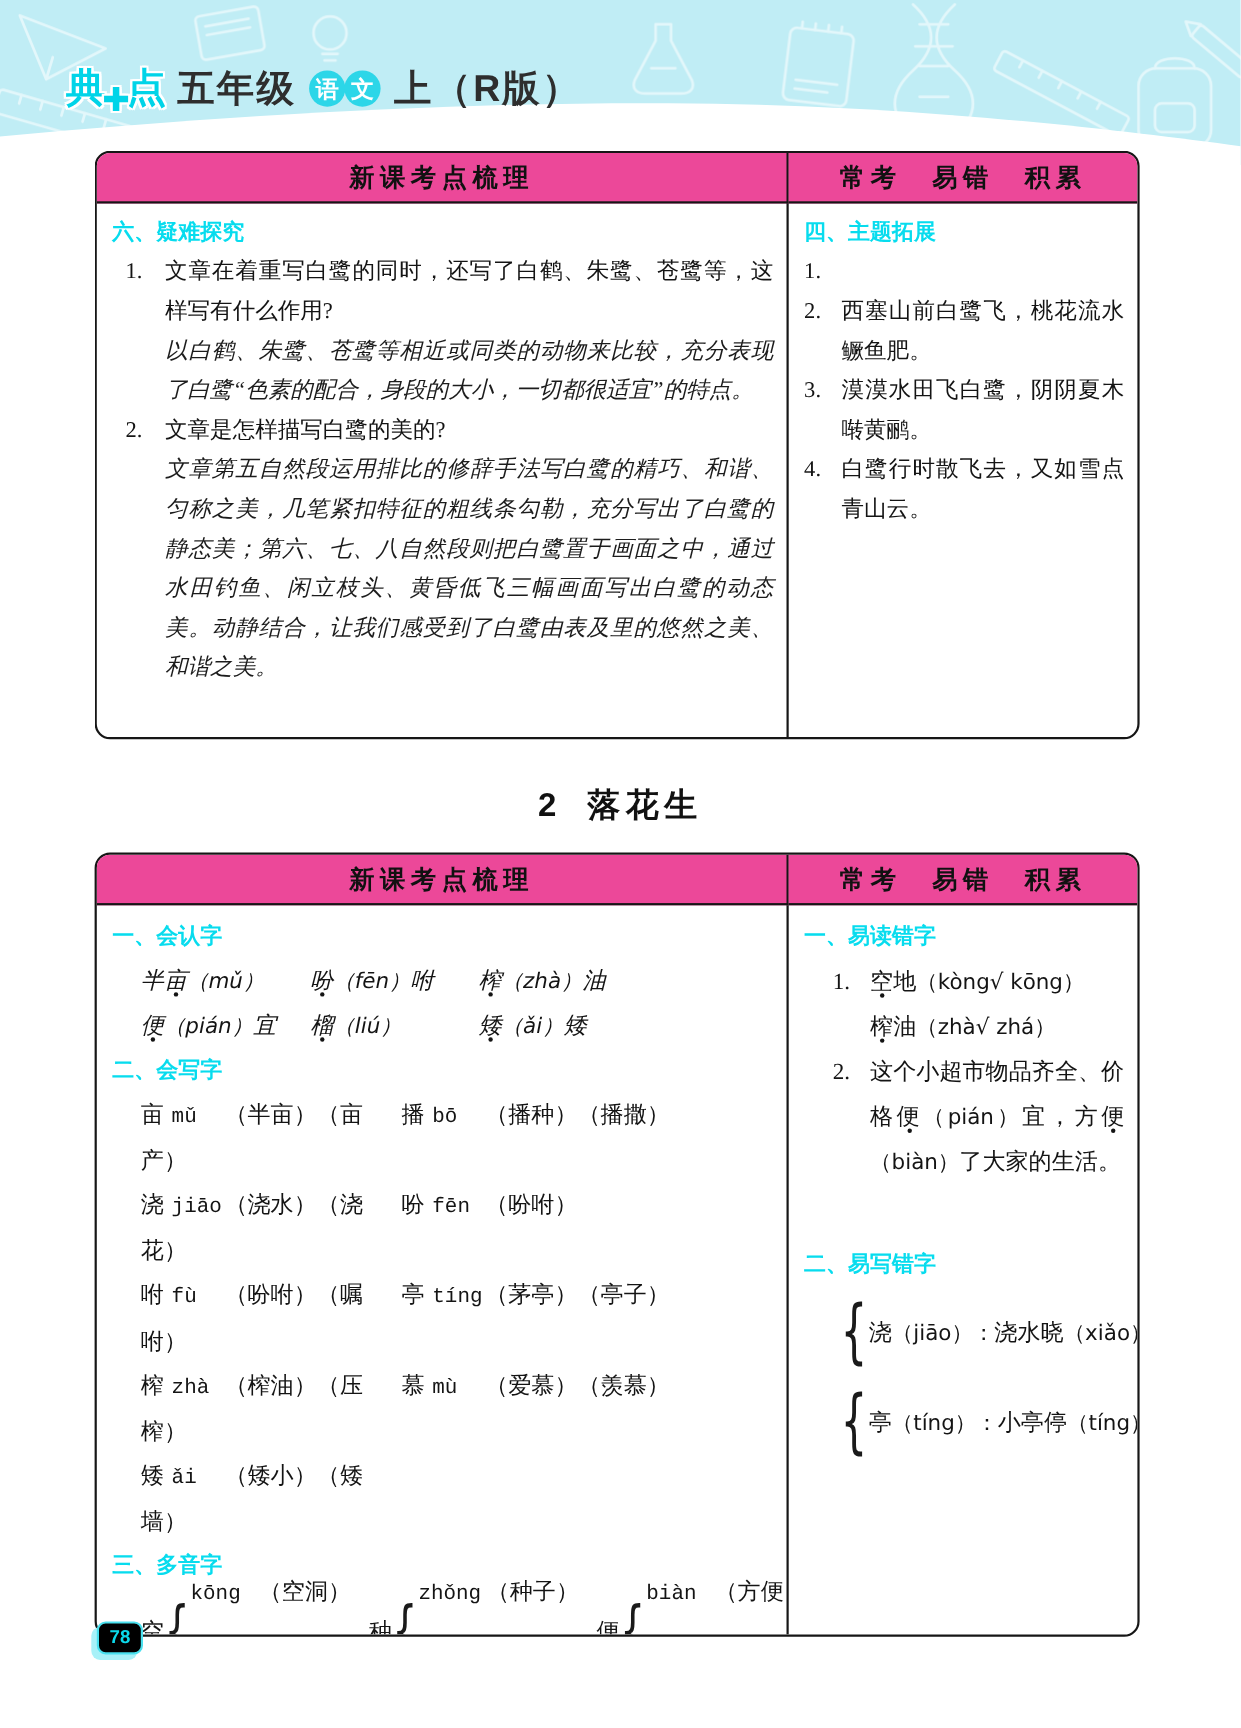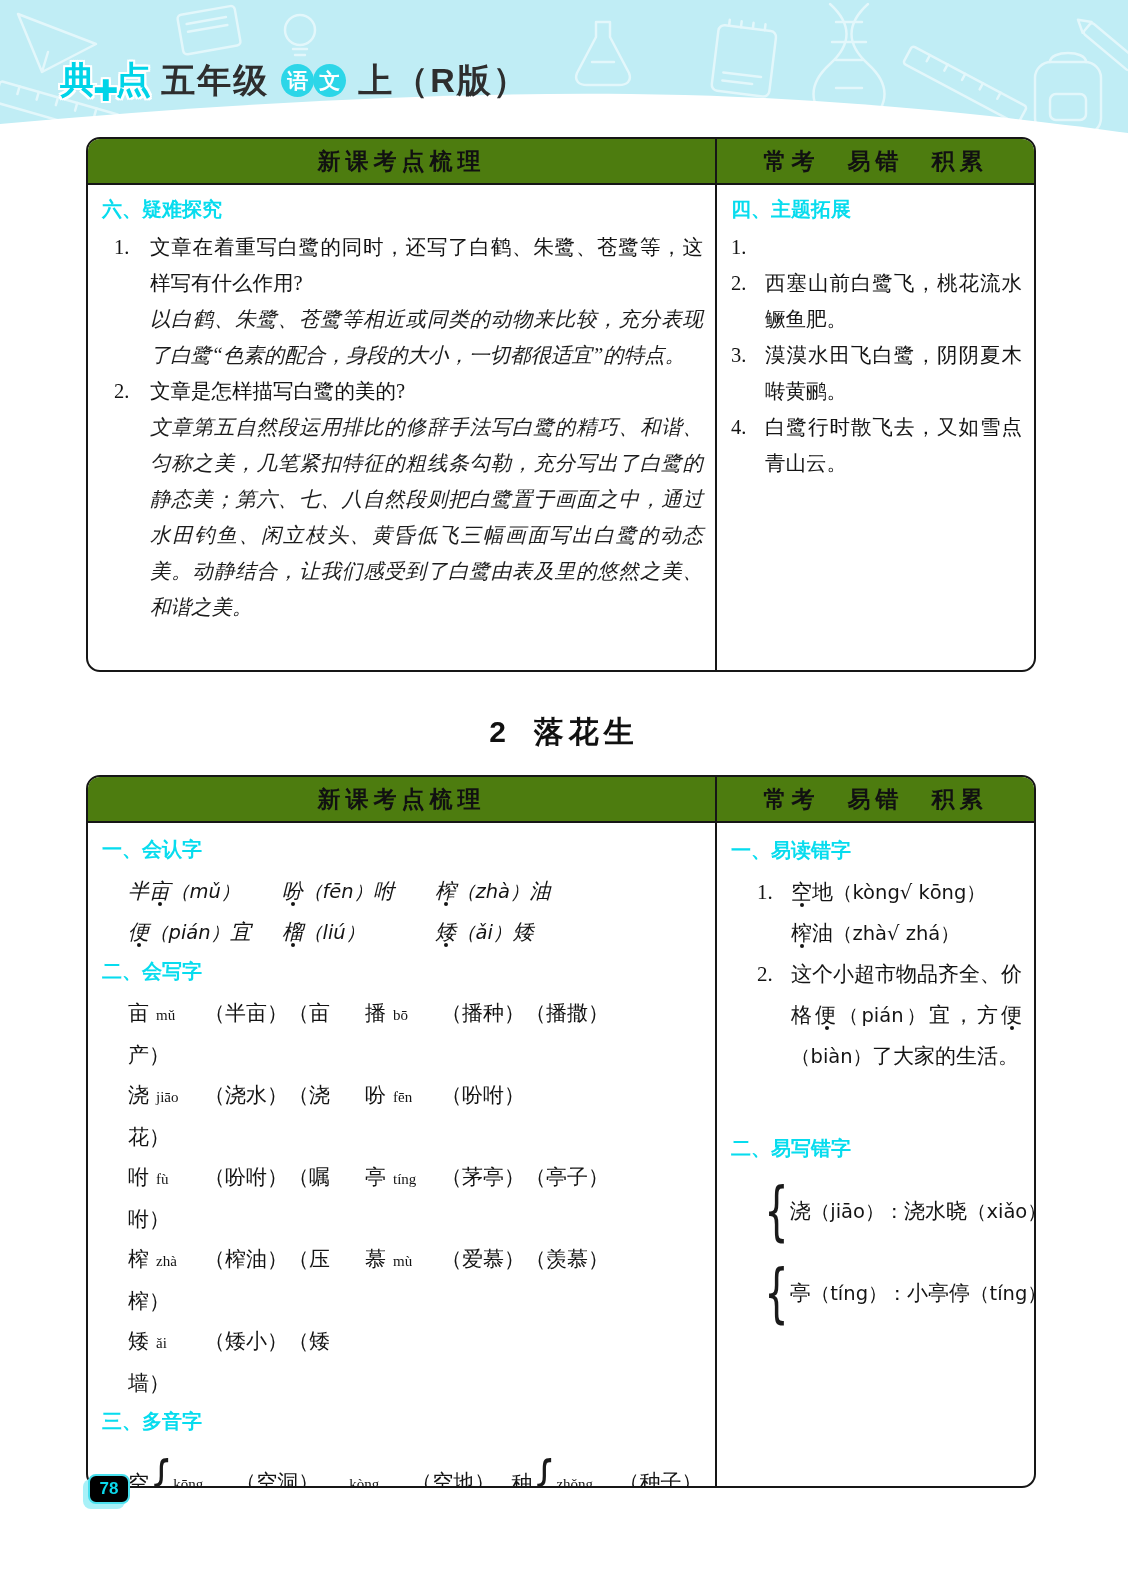--- a/index.html
+++ b/index.html
@@ -23,54 +23,54 @@
          display:inline-flex;align-items:center;justify-content:center;
          font-size:21px;font-weight:bold;}
   .badge+.badge{margin-left:-1px;}
 
   
   .tbl{position:absolute;left:86px;width:950px;background:#fff;border:2px solid #161616;
        border-radius:14px;overflow:hidden;display:grid;grid-template-columns:629px 1fr;
        grid-template-rows:46px 1fr;z-index:2;box-sizing:border-box;}
   .t1{top:137px;height:535px;}
   .t2{top:775px;height:713px;}
-  .th{background:#4d7c0f;border-bottom:2px solid #161616;display:flex;align-items:center;
+  .th{background:#ec4899;border-bottom:2px solid #161616;display:flex;align-items:center;
       justify-content:center;font-family:"Liberation Sans","DejaVu Sans",sans-serif;
       font-weight:bold;font-size:23px;letter-spacing:5px;color:#111;}
   .b-right{border-right:2px solid #161616;}
   .cell{padding:8px 12px 0 14px;box-sizing:border-box;overflow:hidden;}
   .t1 .cell{font-size:20.5px;line-height:36px;}
   .t2 .cell-l{font-size:21px;line-height:40px;}
   .t2 .cell-r{font-size:21px;line-height:41px;}
 
-  .sec{color:#07dcee;font-family:Liberation Mono, monospace;
+  .sec{color:#07dcee;font-family:Liberation Serif, serif;
        font-weight:bold;font-size:20px;}
   .subt{font-family:"Liberation Sans","DejaVu Sans",sans-serif;font-weight:bold;font-size:20px;}
 
   .qa{display:grid;grid-template-columns:36px 1fr;padding-left:12px;}
   .qa p{margin:0;text-align:justify;}
   .ans{font-style:italic;color:#1c1c1c;}
   .poem{display:grid;grid-template-columns:34px 1fr;}
   .poem p{margin:0;text-align:justify;}
 
-  .py{font-family:Liberation Serif, serif;font-size:15px;}
+  .py{font-family:Liberation Mono, monospace;font-size:19px;}
   .py-cjk{font-family:"DejaVu Sans","Liberation Sans",sans-serif;font-size:19.5px;}
   .du{position:relative;}
   .du::after{content:"";position:absolute;left:50%;bottom:-3px;width:4px;height:4px;
              margin-left:-2px;border-radius:50%;background:#141414;}
 
   .renzi{display:grid;grid-template-columns:154px 153px 1fr;padding-left:26px;font-style:italic;}
   .xiezi{display:grid;grid-template-columns:237px 1fr;padding-left:26px;}
   .wz-item .py{display:inline-block;min-width:48px;margin-left:7px;}
 
   .dy-row{display:flex;align-items:center;padding-left:26px;column-gap:16px;height:80px;}
   .dy-group{display:flex;align-items:center;}
   .brace{font-family:"DejaVu Sans",sans-serif;font-size:60px;line-height:1;
          display:inline-block;transform:scaleX(.6);margin:0 -7px 0 -7px;color:#1a1a1a;}
-  .dy-stack{display:inline-flex;flex-direction:row;gap:30px;}
+  .dy-stack{display:inline-flex;flex-direction:column;gap:30px;}
   .dy-line{line-height:38px;white-space:nowrap;}
   .dy-line .py{display:inline-block;min-width:62px;}
 
   .num-row{display:grid;grid-template-columns:34px 1fr;padding-left:26px;}
   .num-row p{margin:0;text-align:justify;}
   .gap-top{margin-top:52px;}
   .yx-group{display:flex;align-items:center;margin-left:32px;height:82px;}
   .yx-group .brace{font-size:64px;}
   .yx-lines{display:inline-flex;flex-direction:row;}
   .yx-line{line-height:41px;white-space:nowrap;}

